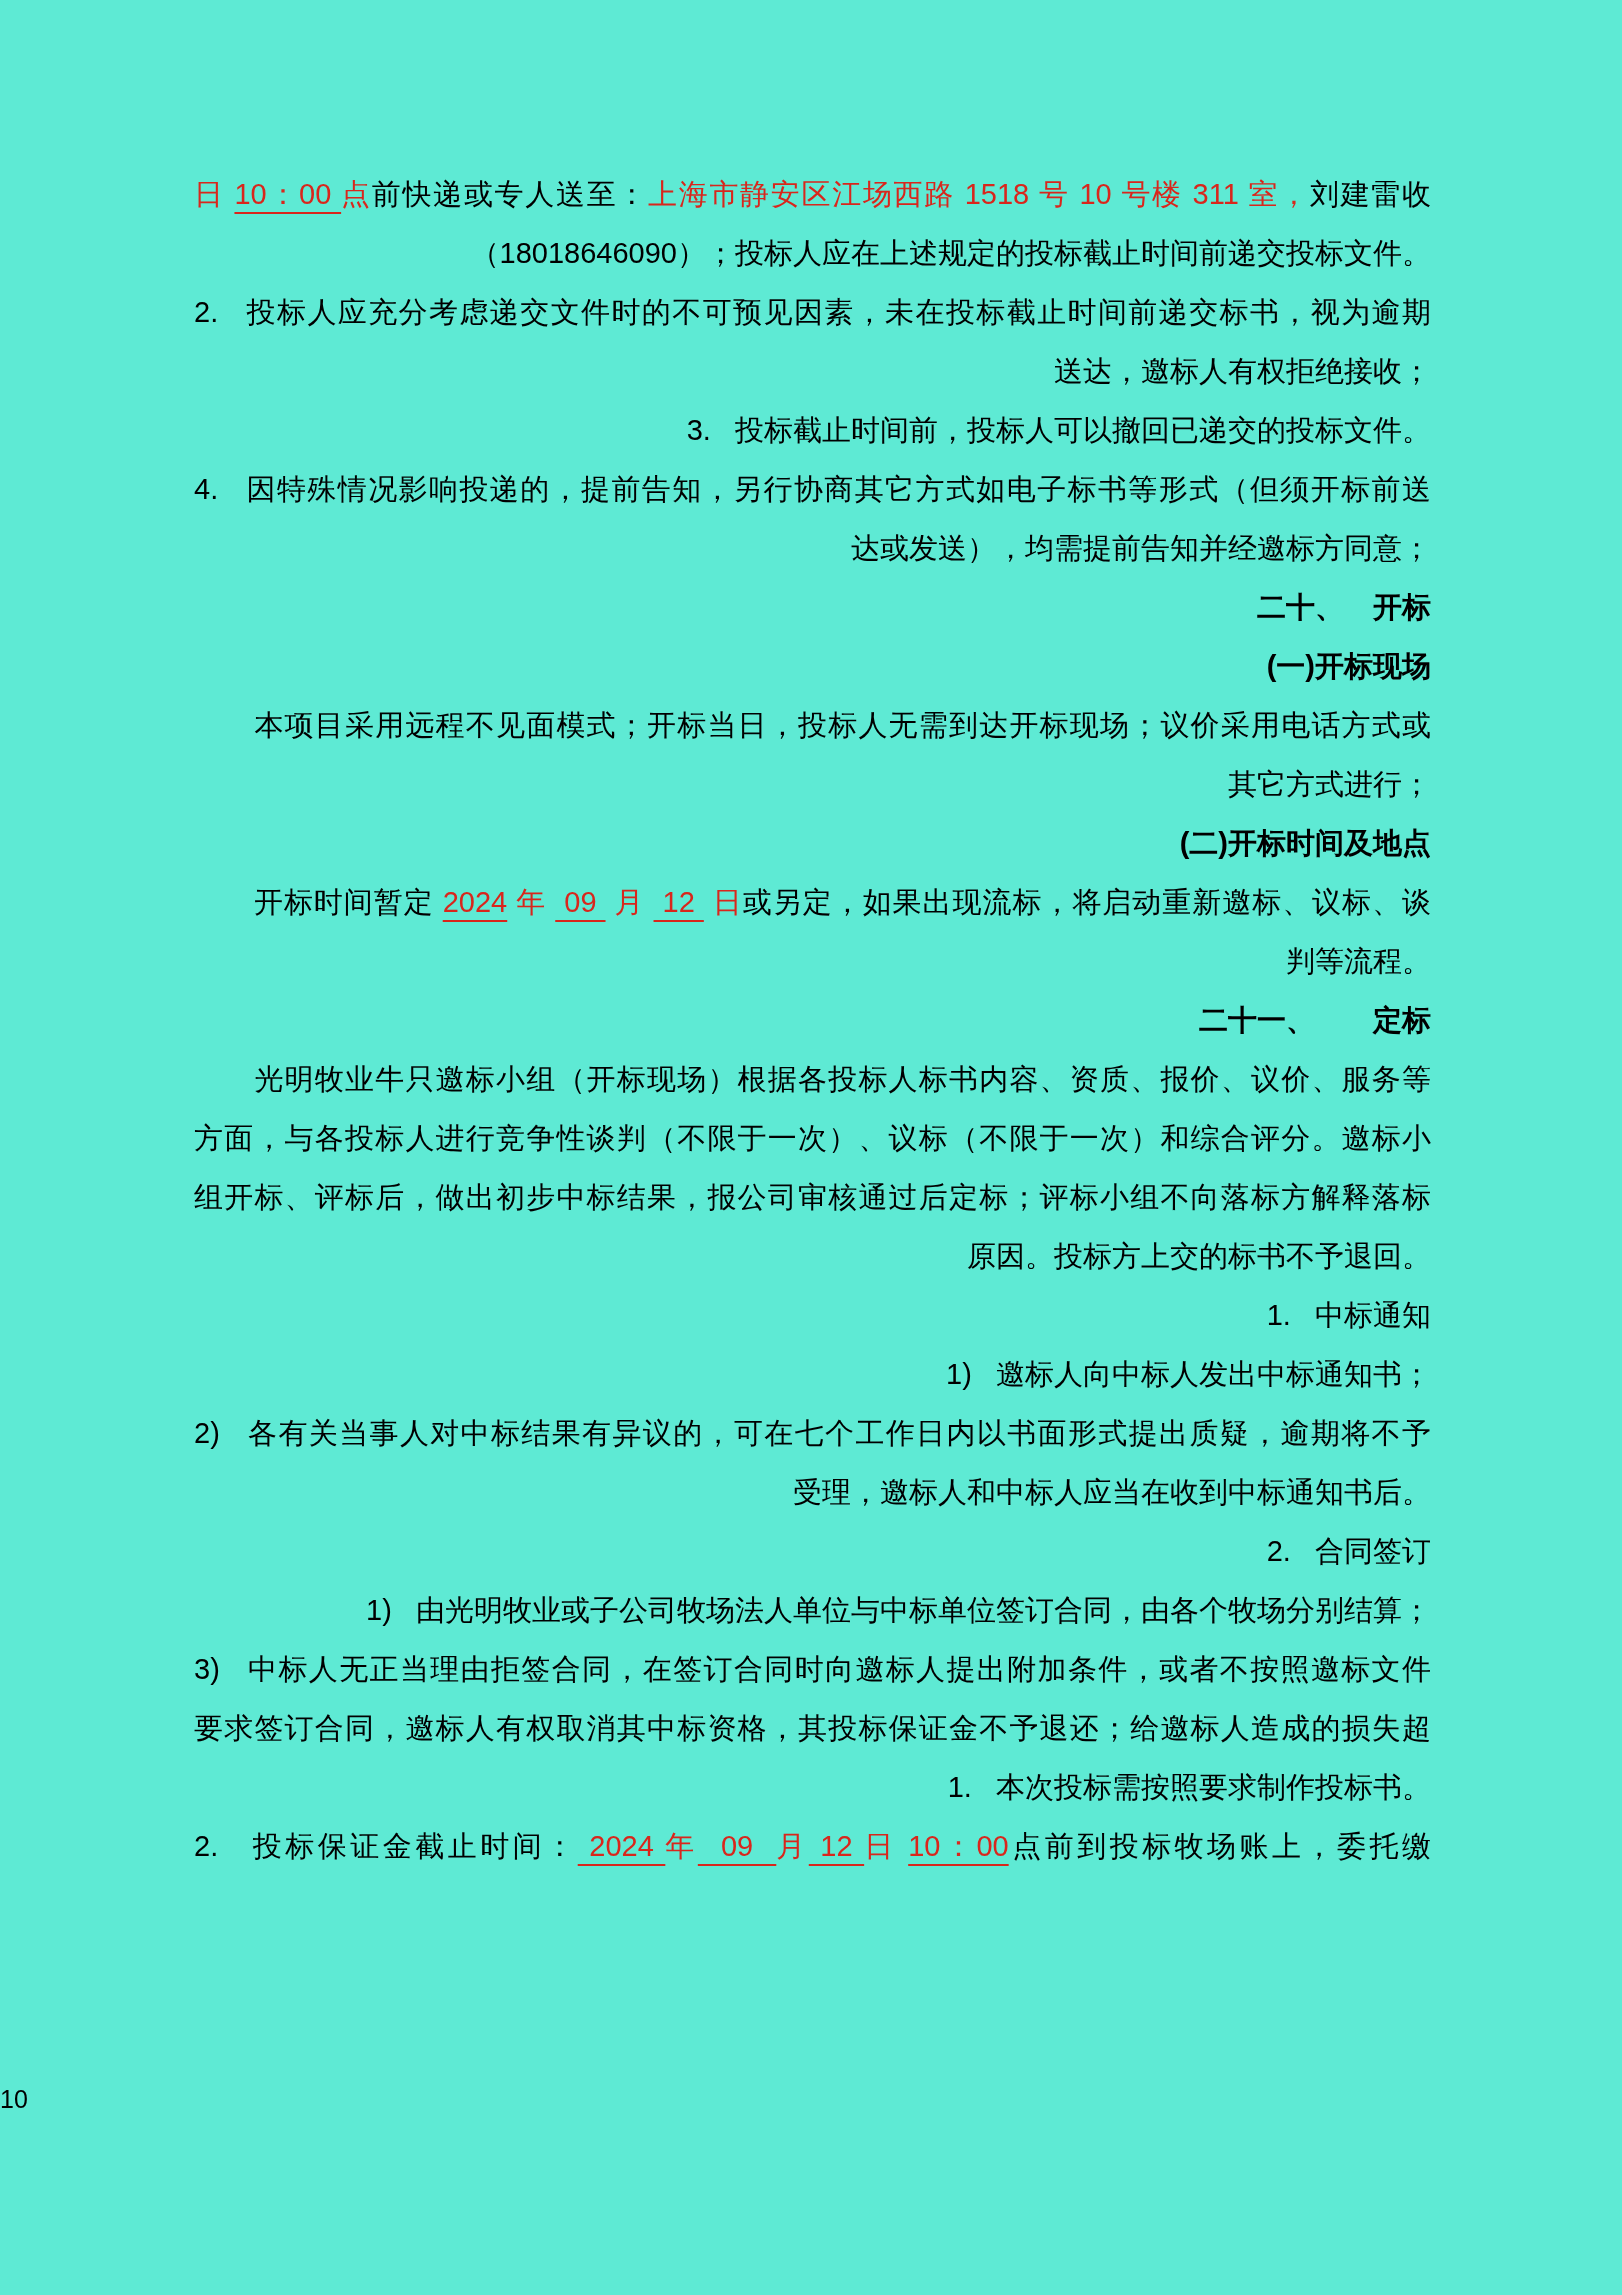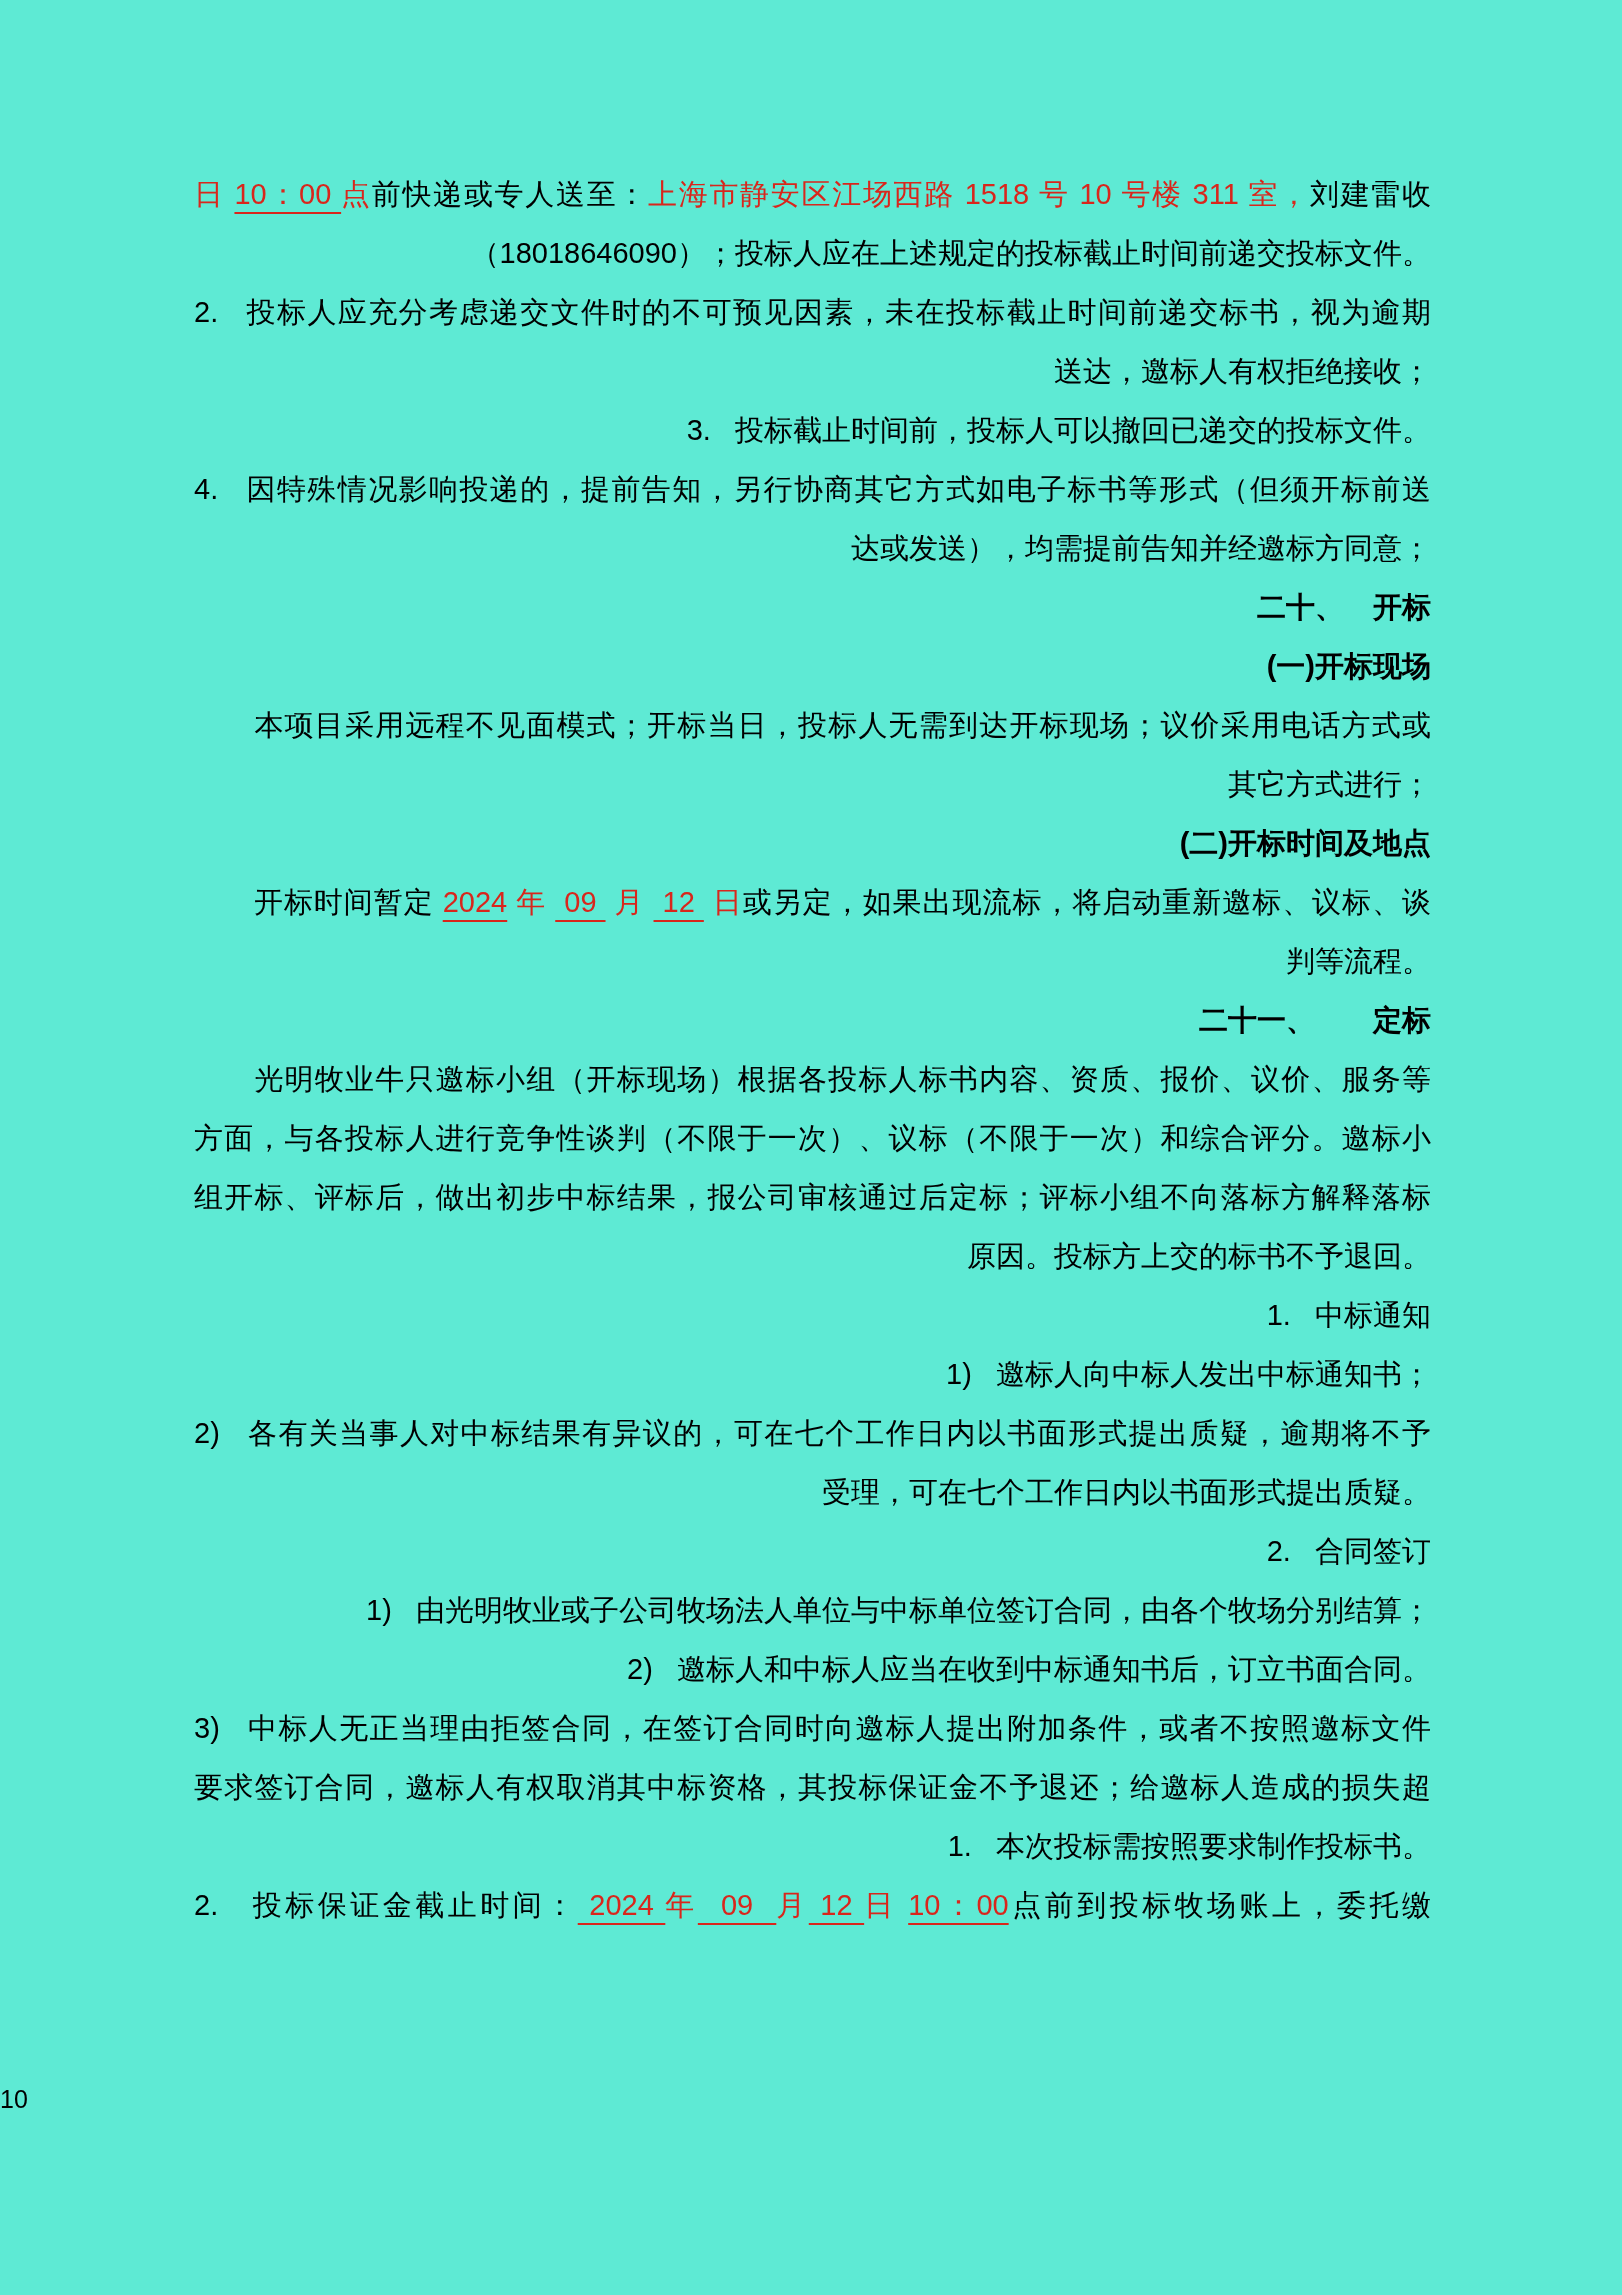--- a/index.html
+++ b/index.html
@@ -68,24 +68,23 @@
       <div class="line justify"><span>　　开标时间暂定 </span><span class="red u">2024</span><span class="red"> 年 </span><span class="red u">&nbsp;09&nbsp;</span><span class="red"> 月 </span><span class="red u">&nbsp;12&nbsp;</span><span class="red"> 日</span><span>或另定，如果出现流标，将启动重新邀标、议标、谈</span></div>
       <div class="line"><span>判等流程。</span></div>
       <div class="line bold"><span>二十一、　　定标</span></div>
       <div class="line justify"><span>　　光明牧业牛只邀标小组（开标现场）根据各投标人标书内容、资质、报价、议价、服务等</span></div>
       <div class="line justify"><span>方面，与各投标人进行竞争性谈判（不限于一次）、议标（不限于一次）和综合评分。邀标小</span></div>
       <div class="line justify"><span>组开标、评标后，做出初步中标结果，报公司审核通过后定标；评标小组不向落标方解释落标</span></div>
       <div class="line"><span>原因。投标方上交的标书不予退回。</span></div>
       <div class="line"><span>1.&nbsp;&nbsp;&nbsp;中标通知</span></div>
       <div class="line"><span>1)&nbsp;&nbsp;&nbsp;邀标人向中标人发出中标通知书；</span></div>
       <div class="line justify"><span>2)&nbsp;&nbsp;&nbsp;各有关当事人对中标结果有异议的，可在七个工作日内以书面形式提出质疑，逾期将不予</span></div>
-      <div class="line"><span>受理，可在七个工作日内以书面形式提出质疑。</span></div>
+      <div class="line"><span>受理，邀标人和中标人应当在收到中标通知书后。</span></div>
       <div class="line"><span>2.&nbsp;&nbsp;&nbsp;合同签订</span></div>
       <div class="line"><span>1)&nbsp;&nbsp;&nbsp;由光明牧业或子公司牧场法人单位与中标单位签订合同，由各个牧场分别结算；</span></div>
-      <div class="line"><span>2)&nbsp;&nbsp;&nbsp;邀标人和中标人应当在收到中标通知书后，订立书面合同。</span></div>
       <div class="line justify"><span>3)&nbsp;&nbsp;&nbsp;中标人无正当理由拒签合同，在签订合同时向邀标人提出附加条件，或者不按照邀标文件</span></div>
       <div class="line justify"><span>要求签订合同，邀标人有权取消其中标资格，其投标保证金不予退还；给邀标人造成的损失超</span></div>
       <div class="line"><span>1.&nbsp;&nbsp;&nbsp;本次投标需按照要求制作投标书。</span></div>
       <div class="line justify"><span>2.&nbsp;&nbsp;&nbsp;投标保证金截止时间：</span><span class="red u">&nbsp;2024&nbsp;</span><span class="red">年</span><span class="red u">&nbsp;&nbsp;09&nbsp;&nbsp;</span><span class="red">月</span><span class="red u">&nbsp;12&nbsp;</span><span class="red">日 </span><span class="red u">10：00</span><span>点前到投标牧场账上，委托缴</span></div>
     </div>
   <div class="page-number">10</div>
 </div>
 
 
 </body></html>

